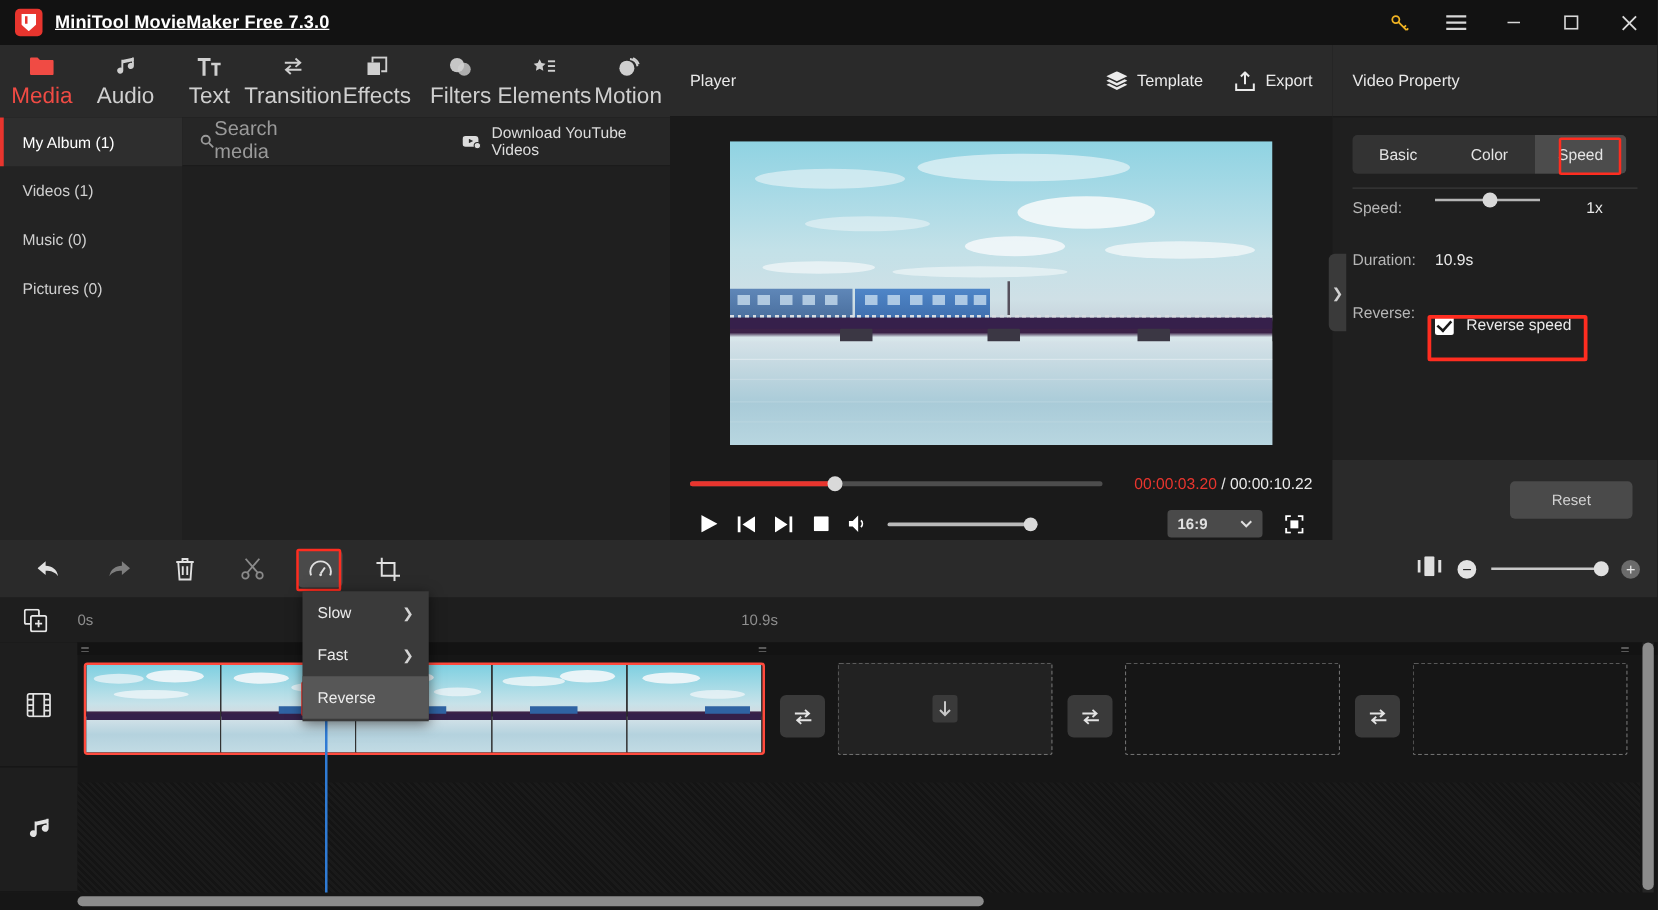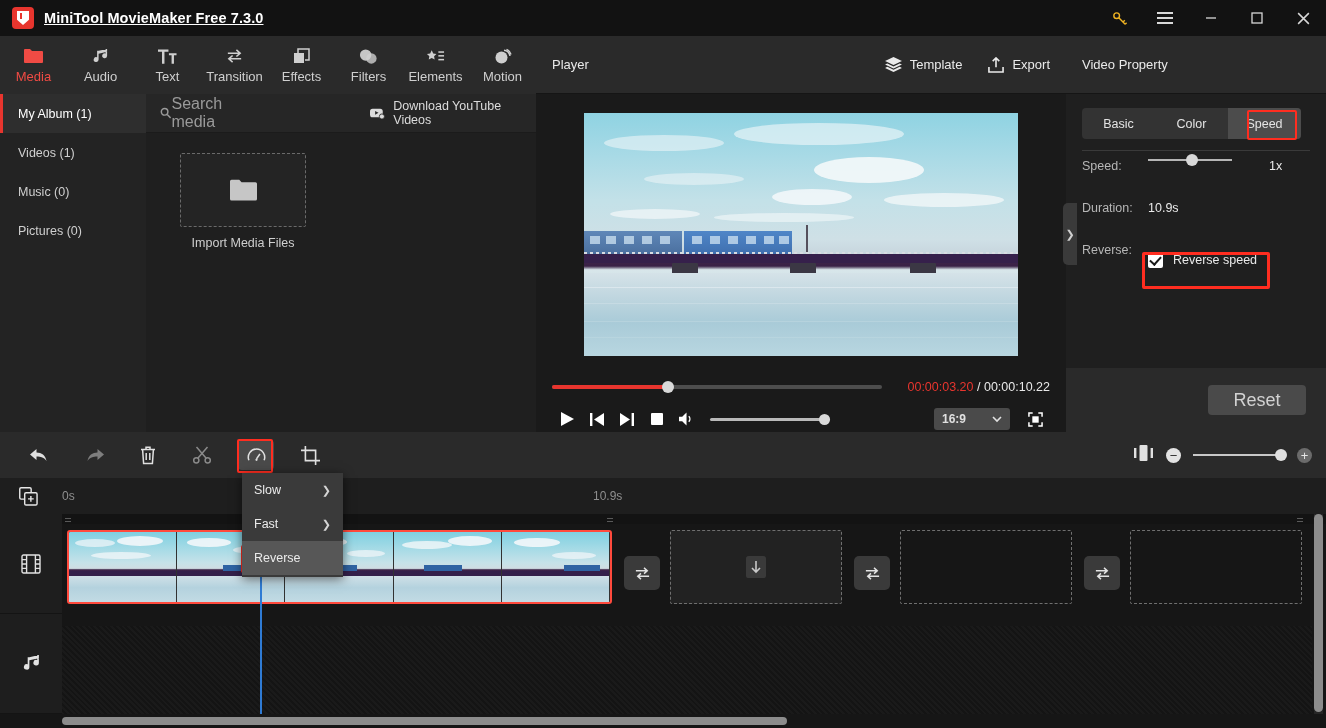--- a/index.html
+++ b/index.html
@@ -42,21 +42,21 @@
   }
 
   
   .tabbar {
     position: absolute; left: 0; top: 36px; width: 536px; height: 58px;
     background: #2a2a2a; display: flex; align-items: flex-start;
   }
   .tab {
     width: 67px; height: 58px; display: flex; flex-direction: column;
     align-items: center; justify-content: center; gap: 3px;
-    color: #cfcfcf; font-size: 13px; cursor: default;
+    color: #cfcfcf; font-size: 18px; cursor: default;
   }
   .tab.active { color: #f04b44; }
   .tab .ti { height: 20px; display: flex; align-items: center; justify-content: center; }
   .tab svg { display: block; }
 
   
   .leftpanel { position: absolute; left: 0; top: 94px; width: 536px; height: 338px; background: #1f1f1f; }
   .album-col { position: absolute; left: 0; top: 0; width: 146px; height: 338px; background: #232323; }
   .album-item {
     height: 39px; display: flex; align-items: center; padding-left: 18px;
@@ -169,21 +169,21 @@
   .chk-wrap { display: flex; align-items: center; gap: 10px; }
   .chkbox { width: 15px; height: 15px; background: #ffffff; border-radius: 2px; position: relative; }
   .chkbox:after {
     content: ""; position: absolute; left: 4px; top: 1px; width: 5px; height: 9px;
     border: solid #1a1a1a; border-width: 0 2px 2px 0; transform: rotate(42deg);
   }
   .chk-lbl { font-size: 12.5px; color: #e9e9e9; }
   .prop-foot { position: absolute; left: 0; bottom: 0; width: 260px; height: 64px; background: #2a2a2a;
     display: flex; align-items: center; justify-content: flex-end; padding-right: 20px; }
   .reset-btn { width: 98px; height: 30px; background: #4a4a4a; border-radius: 4px;
-    display: flex; align-items: center; justify-content: center; font-size: 18px; color: #d2d2d2; }
+    display: flex; align-items: center; justify-content: center; font-size: 12px; color: #d2d2d2; }
   .collapse-handle {
     position: absolute; left: 1063px; top: 203px; width: 14px; height: 62px;
     background: #3a3a3a; border-radius: 5px 0 0 5px; display: flex; align-items: center;
     justify-content: center; color: #d0d0d0; font-size: 11px; z-index: 7;
   }
 
   
   .hl { position: absolute; border: 2px solid #ff2d20; border-radius: 2px; pointer-events: none; z-index: 20; }
 
   
@@ -395,28 +395,20 @@
           <svg width="16" height="13" viewBox="0 0 18 13" fill="#dcdcdc">
             <rect x="0" y="1" width="15" height="10" rx="3"></rect>
               <path d="M6 3.5l4 2.2-4 2.2z" fill="#2a2a2a"></path>
             <circle cx="14" cy="10" r="3" fill="#dcdcdc" stroke="#2a2a2a" stroke-width="1"></circle>
             </svg>
           <span>Download YouTube Videos</span>
         </div>
       </div>
 
       <div class="media-grid">
-        <div class="media-cell">
-          <div class="import-box">
-            <svg width="27" height="22" viewBox="0 0 28 22" fill="#c6c6c6">
-              <path d="M0 2a1.6 1.6 0 011.6-1.6h8L12 3h14.4A1.6 1.6 0 0128 4.6v15.8A1.6 1.6 0 0126.4 22H1.6A1.6 1.6 0 010 20.4z"></path>
-              </svg>
-          </div>
-          <div class="cell-label">Import Media Files</div>
-        </div>
 
       </div>
     </div>
   </div>
 
   <div class="player">
     <div class="player-head">
       <div class="ttl">Player</div>
       <div class="ph-actions">
         <div class="ph-btn">

